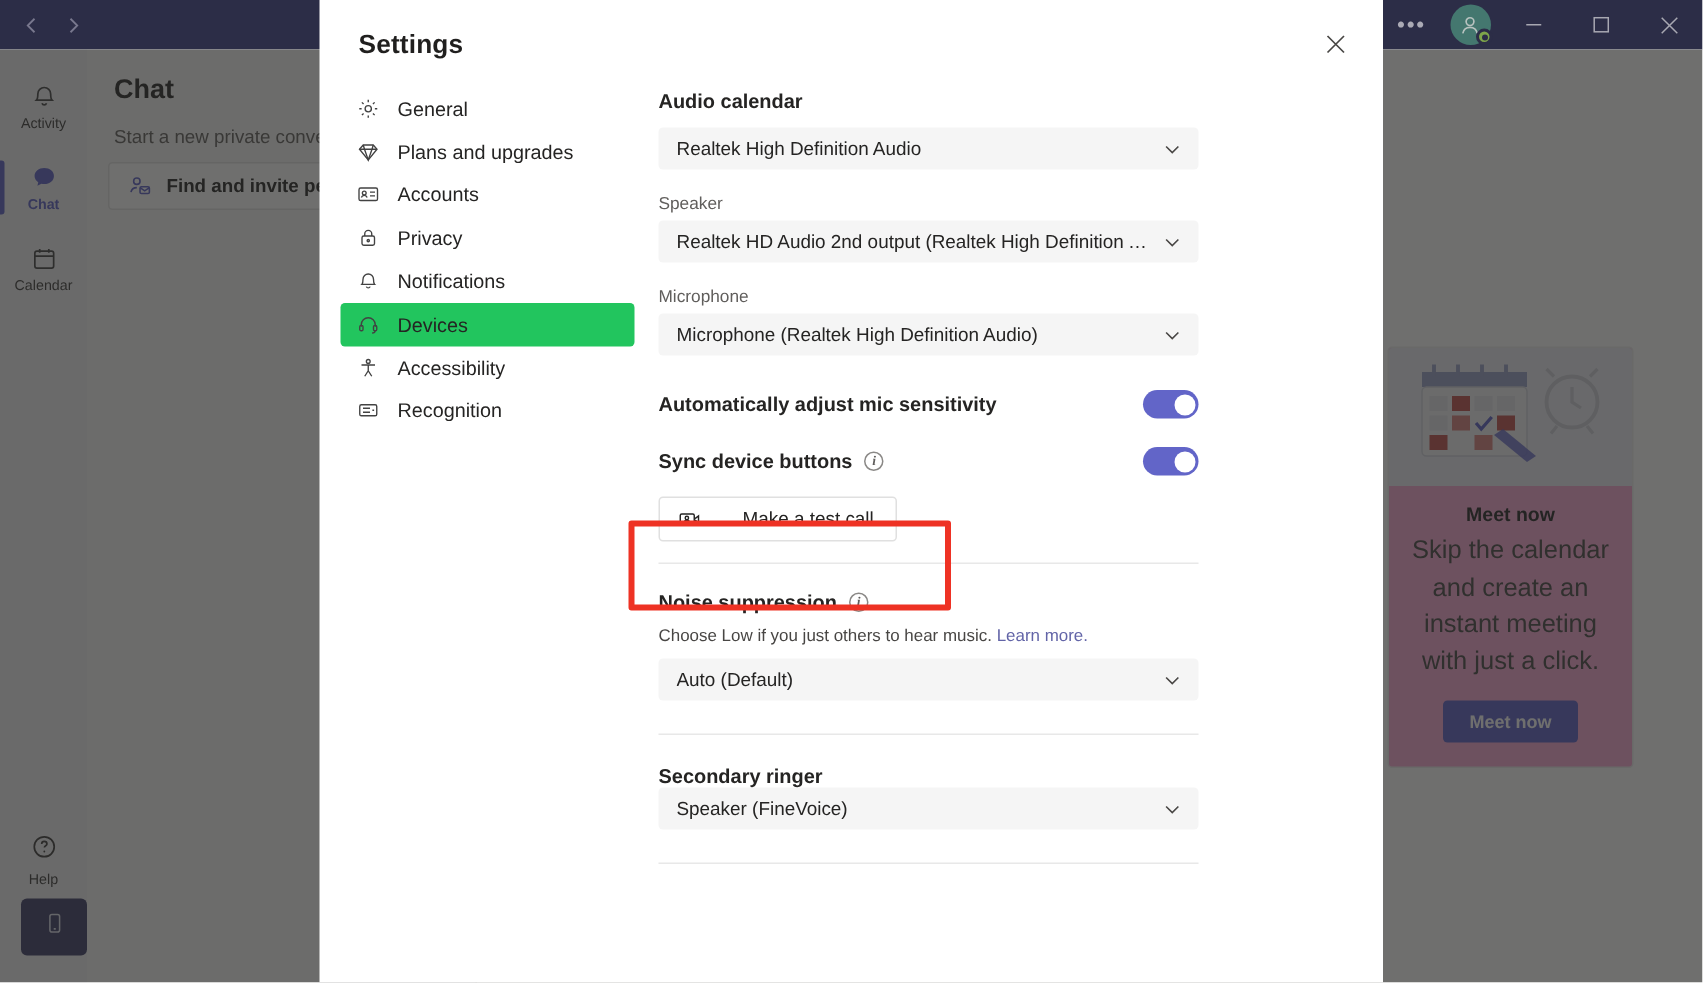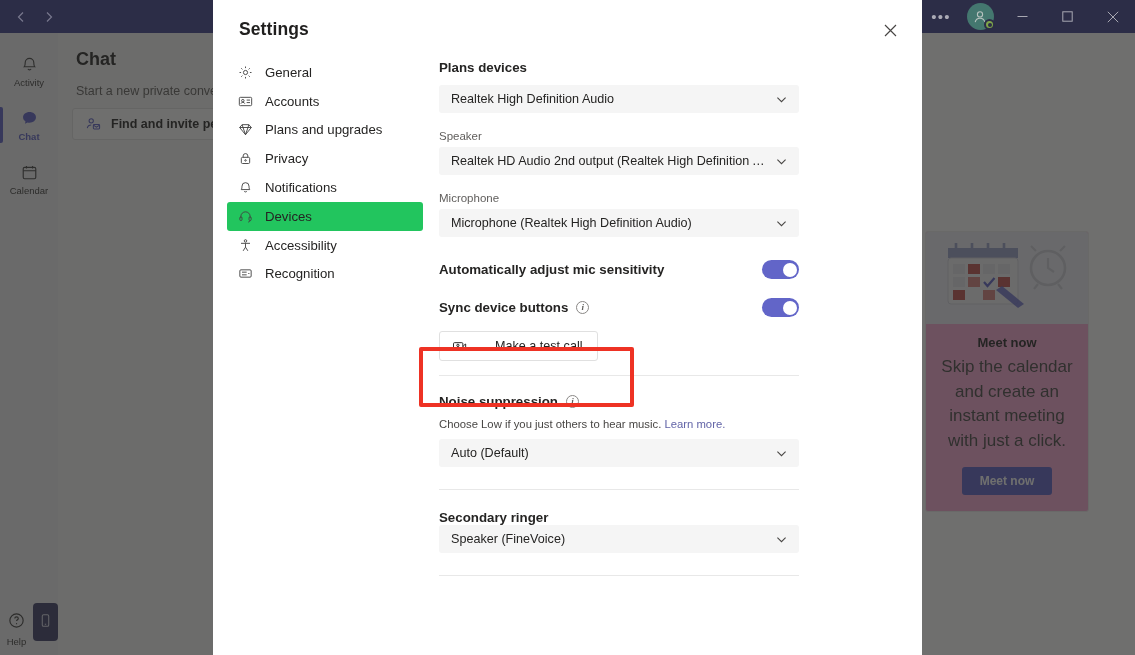--- a/index.html
+++ b/index.html
@@ -61,21 +61,21 @@
     color: #424242;
   }
   .rail-item .r-ico { height: 21px; display:flex; align-items:center; }
   .rail-item .r-lbl { font-size: 9.5px; color:#3b3a39; }
   .rail-item.active .r-lbl { color:#5b5fc7; font-weight:700;}
   .rail-item.active .r-ico { color:#5b5fc7; }
   .rail-item.active::before {
     content:''; position:absolute; left:0; top: 9px; width: 3px; height: 36px;
     background:#5b5fc7; border-radius: 0 2px 2px 0;
   }
-  .rail-bottom { position:absolute; bottom: 0; left:0; width:58px; display:flex; flex-direction:row; align-items:flex-start; }
+  .rail-bottom { position:absolute; bottom: 12px; left:0; width:58px; display:flex; flex-direction:column; align-items:flex-end; }
   .help-item { width:58px; height:52px; display:flex; flex-direction:column; align-items:center; justify-content:center; gap:2px; color:#3b3a39;}
   .help-item .r-lbl{ font-size:9.5px;}
   .phone-tile {
     width: 44px; height: 38px; margin-bottom: 6px; border-radius: 4px;
     background: #3b3c66; display:flex; align-items:center; justify-content:center;
     color:#dfe0ee;
   }
 
   
   .chatcol {
@@ -357,35 +357,35 @@
           <svg width="15" height="15" viewBox="0 0 18 18" fill="none" stroke="currentColor" stroke-width="1.1">
               <circle cx="9" cy="9" r="2.5"></circle>
               <path d="M9 1.8v1.9M9 14.3v1.9M1.8 9h1.9M14.3 9h1.9M3.9 3.9l1.35 1.35M12.75 12.75l1.35 1.35M14.1 3.9l-1.35 1.35M5.25 12.75 3.9 14.1"></path>
             </svg>
         </span>
         <span>General</span>
       </div>
       <div class="nav-item">
         <span class="n-ico">
           <svg width="15" height="15" viewBox="0 0 18 18" fill="none" stroke="currentColor" stroke-width="1.1">
+              <path d="M2 6.6 5 3.2h8l3 3.4L9 15.2z"></path>
+              <path d="M2 6.6h14M6 6.6 9 15.2l3-8.6M5 3.2l1 3.4M13 3.2l-1 3.4"></path>
+            </svg>
+        </span>
+        <span>Plans and upgrades</span>
+      </div>
+      <div class="nav-item">
+        <span class="n-ico">
+          <svg width="15" height="15" viewBox="0 0 18 18" fill="none" stroke="currentColor" stroke-width="1.1">
               <rect x="1.6" y="4" width="14.8" height="10" rx="1.3"></rect>
               <circle cx="5.8" cy="8" r="1.5"></circle>
               <path d="M3.5 11.6c.3-1.1 1.2-1.7 2.3-1.7s2 .6 2.3 1.7M10.4 7.3h4M10.4 10.3h4"></path>
             </svg>
         </span>
         <span>Accounts</span>
-      </div>
-      <div class="nav-item">
-        <span class="n-ico">
-          <svg width="15" height="15" viewBox="0 0 18 18" fill="none" stroke="currentColor" stroke-width="1.1">
-              <path d="M2 6.6 5 3.2h8l3 3.4L9 15.2z"></path>
-              <path d="M2 6.6h14M6 6.6 9 15.2l3-8.6M5 3.2l1 3.4M13 3.2l-1 3.4"></path>
-            </svg>
-        </span>
-        <span>Plans and upgrades</span>
       </div>
       <div class="nav-item">
         <span class="n-ico">
           <svg width="15" height="15" viewBox="0 0 18 18" fill="none" stroke="currentColor" stroke-width="1.1">
               <rect x="4" y="7.6" width="10" height="7.4" rx="1.4"></rect>
               <path d="M6.2 7.6V5.9a2.8 2.8 0 0 1 5.6 0v1.7"></path>
               <circle cx="9" cy="11.3" r=".9"></circle>
             </svg>
         </span>
         <span>Privacy</span>
@@ -425,21 +425,21 @@
               <rect x="2.2" y="4.6" width="13.6" height="8.8" rx="1.3"></rect>
               <path d="M4.8 7.4h5.6M4.8 10.6h5.6M12.3 9h1.4"></path>
             </svg>
         </span>
         <span>Recognition</span>
       </div>
     </div>
 
     <div class="dlg-body">
 
-      <div class="sec-h">Plans devices</div>
+      <div class="sec-h">Audio calendar</div>
       <div class="combo" style="margin-top:10px;">
         <span class="cbtxt">Realtek High Definition Audio</span>
         <span class="chev">
           <svg width="13" height="13" viewBox="0 0 14 14" fill="none" stroke="currentColor" stroke-width="1.15">
               <path d="M2.6 5 7 9.4 11.4 5"></path>
             </svg>
         </span>
       </div>
 
       <div style="margin-top:17px;">

